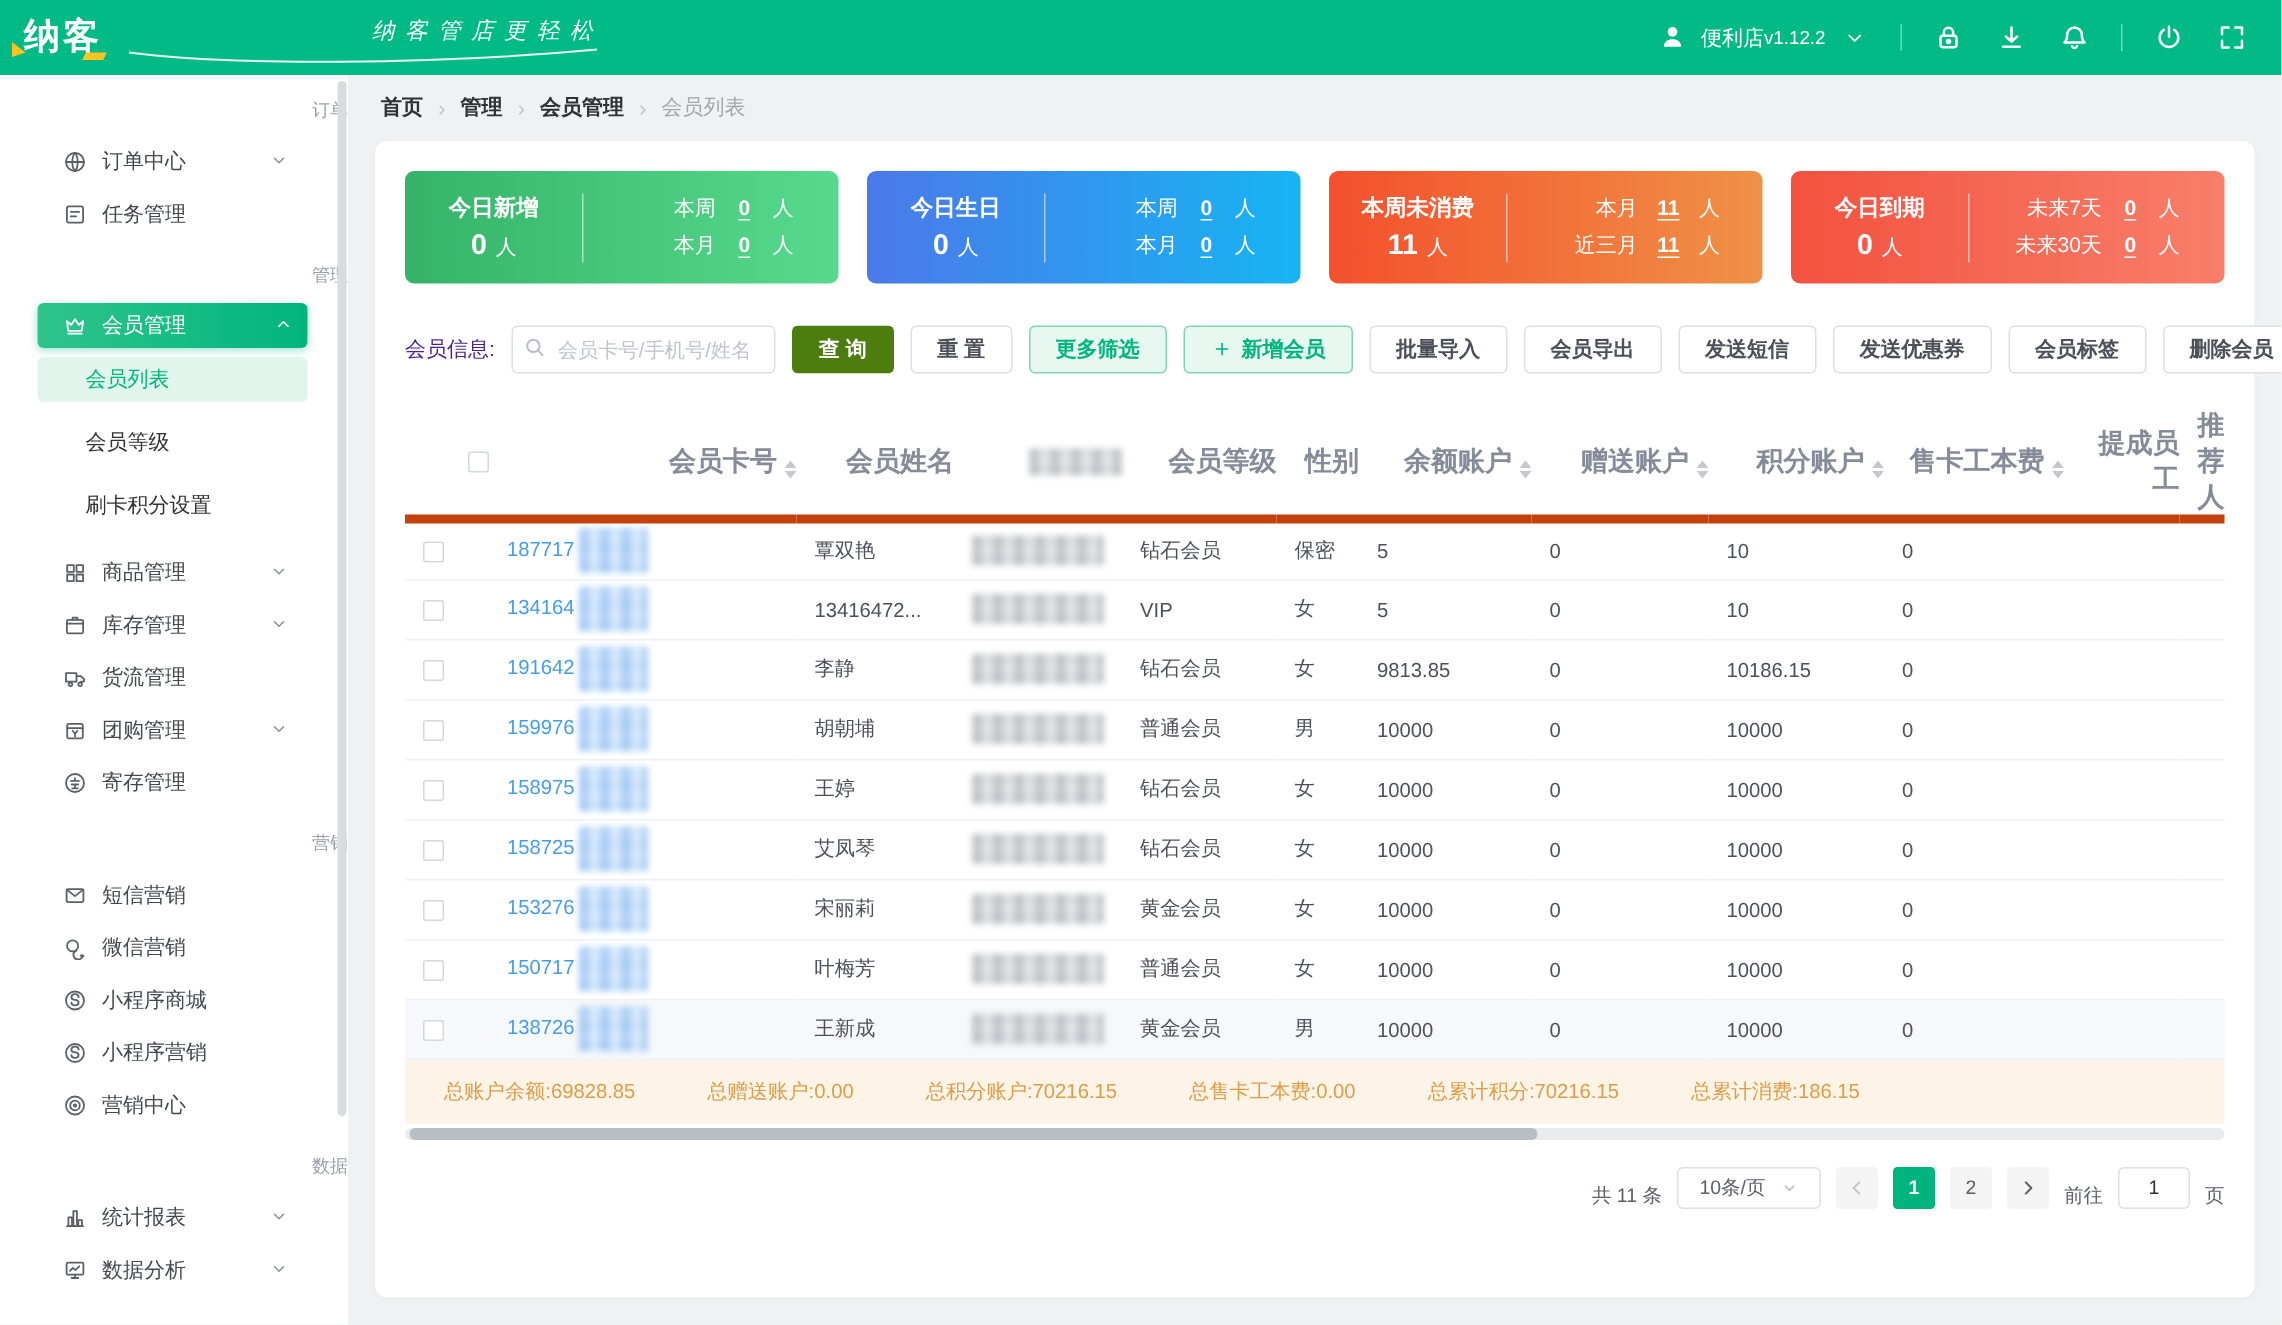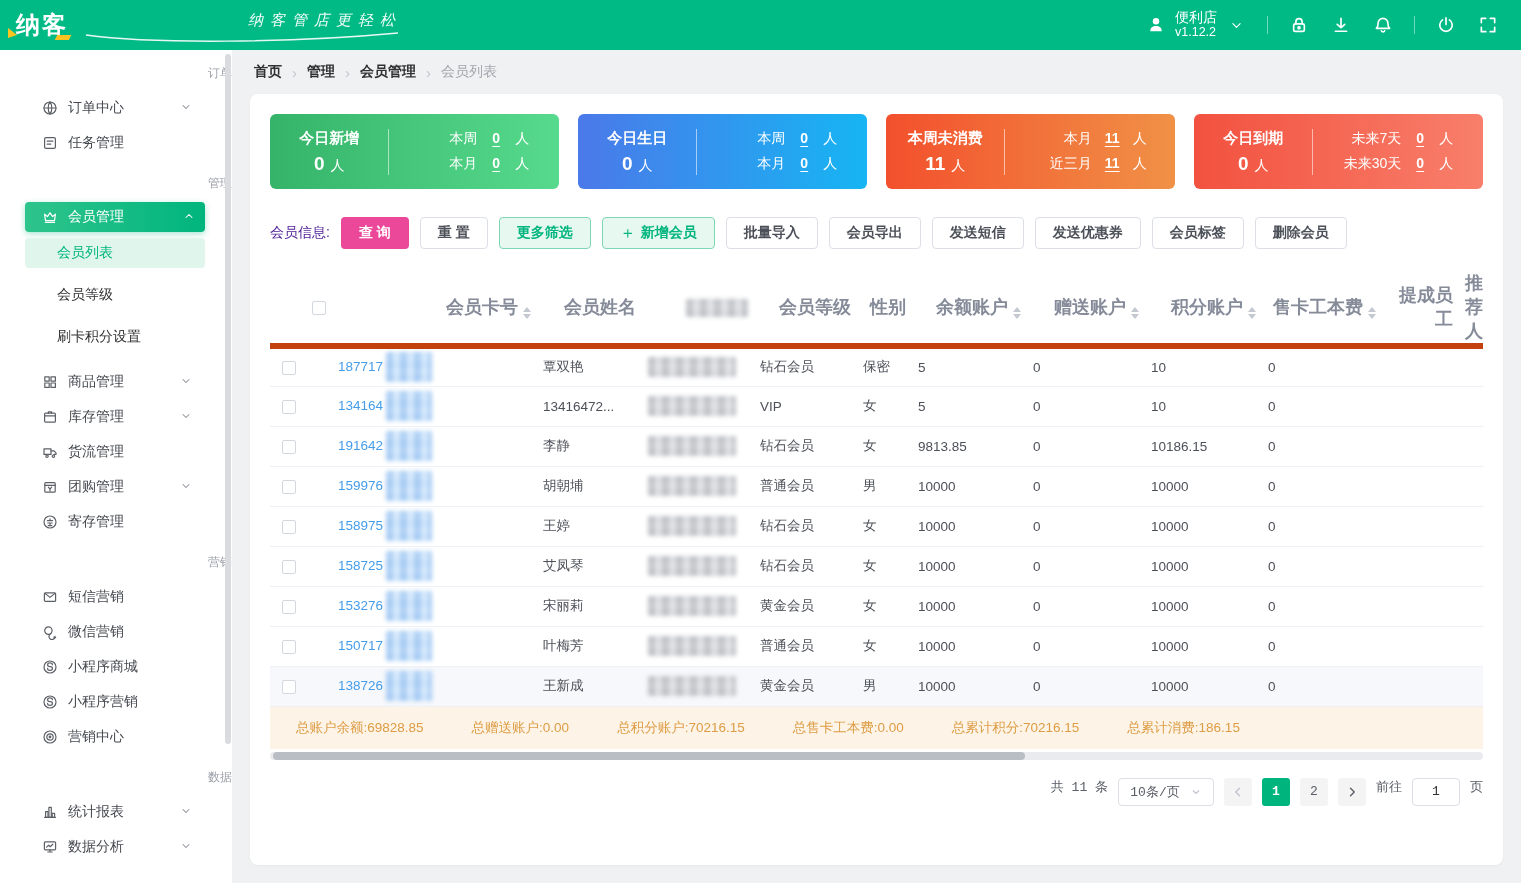--- a/index.html
+++ b/index.html
@@ -14,21 +14,21 @@
   .logo { position: relative; font-size: 24px; font-weight: bold; letter-spacing: 2px; line-height: 44px; }
   .logo .accent-a { position: absolute; left: -8px; bottom: 9px; width: 0; height: 0;
     border-left: 9px solid #ffc41f; border-top: 7px solid transparent; border-bottom: 3px solid transparent; }
   .logo .accent-b { position: absolute; right: -2px; bottom: 7px; width: 14px; height: 5px;
     background: #ffc41f; transform: skewX(-25deg); }
   .slogan-wrap { position: relative; padding-top: 8px; }
   .slogan { font-size: 15px; font-style: italic; letter-spacing: 7px; opacity: .96; text-align: right; }
   .swoosh { display: block; margin-top: 1px; }
   .top-right { display: flex; align-items: center; gap: 20px; }
   .account { display: flex; align-items: center; gap: 8px; cursor: pointer; }
-  .acct-text { display: flex; flex-direction: column; line-height: 15px; }
+  .acct-text { display: flex; flex-direction: row; line-height: 15px; }
   .store-name { font-size: 14px; }
   .version { font-size: 12.5px; }
   .v-div { width: 1px; height: 18px; background: rgba(255,255,255,.45); }
   .top-icon { display: inline-flex; width: 22px; height: 22px; align-items: center;
     justify-content: center; cursor: pointer; }
   .top-icon svg { stroke: #fff; fill: none; stroke-width: 1.5; stroke-linecap: round; stroke-linejoin: round; }
   .chev-sm svg { stroke: #fff; fill: none; stroke-width: 1.6; }
 
   
   .layout { display: flex; height: 833px; }
@@ -90,21 +90,21 @@
   .search-box { position: relative; width: 176px; flex: none; }
   .search-box input { width: 100%; height: 32px; border: 1px solid #dcdfe6; border-radius: 4px;
     padding: 0 8px 0 30px; font-size: 13.5px; color: #303133; outline: none;
     font-family: inherit; }
   .search-box input::placeholder { color: #bfc3cb; }
   .search-icon { position: absolute; left: 8px; top: 7px; }
   .search-icon svg { stroke: #b8bcc4; fill: none; stroke-width: 1.4; stroke-linecap: round; }
   .btn { height: 32px; padding: 0 17px; border-radius: 4px; font-size: 14px;
     display: inline-flex; align-items: center; justify-content: center; gap: 5px;
     cursor: pointer; white-space: nowrap; border: 1px solid transparent; font-family: inherit; }
-  .btn-primary { background: #ec4899; color: #fff; font-weight: bold; }
+  .btn-primary { background: #4d7c0f; color: #fff; font-weight: bold; }
   .btn-plain { background: #fff; border-color: #dcdfe6; color: #4c5058; font-weight: bold; }
   .btn-soft { background: #e7f8f1; border-color: #7fd6b4; color: #00b57d; font-weight: bold; }
   .plus-glyph { font-size: 16px; font-weight: normal; line-height: 1; }
 
   
   table { width: 100%; border-collapse: collapse; table-layout: fixed; margin-top: 22px; }
   th { height: 42px; font-size: 18px; color: #858b99; font-weight: bold;
     text-align: right; padding-left: 12px; border-bottom: 6px solid #c2410c; }
   td { height: 40px; font-size: 13.5px; color: #4c5058; padding-left: 12px;
     border-bottom: 1px solid #eef0f5; white-space: nowrap; overflow: hidden; }
@@ -129,22 +129,22 @@
 
   
   .summary { height: 42px; background: #fdf4e7; display: flex; align-items: center;
     gap: 48px; padding-left: 26px; font-size: 13.5px; color: #dd9c45; }
   .summary .s-item { white-space: nowrap; }
   .hscroll { position: relative; height: 8px; background: #e9ebee; border-radius: 4px; margin-top: 3px; }
   .hscroll .thumb { position: absolute; left: 3px; top: 0; height: 8px; width: 62%;
     background: #b9bdc4; border-radius: 4px; cursor: grab; }
 
   
-  .pager { margin-top: 18px; display: flex; align-items: flex-start; justify-content: flex-end;
-    gap: 10px; font-size: 13px; color: #5a5e66; font-family: Liberation Mono, monospace; }
+  .pager { margin-top: 18px; display: flex; align-items: flex-end; justify-content: flex-end;
+    gap: 10px; font-size: 13px; color: #5a5e66; }
   .page-size { position: relative; width: 96px; height: 28px; border: 1px solid #dcdfe6;
     border-radius: 4px; display: flex; align-items: center; justify-content: center;
     gap: 10px; cursor: pointer; color: #5a5e66; }
   .page-size svg { stroke: #c0c4cc; fill: none; stroke-width: 1.6; }
   .pg-btn { width: 28px; height: 28px; border-radius: 3px; background: #f4f4f5;
     display: inline-flex; align-items: center; justify-content: center; font-size: 13px;
     color: #5a5e66; cursor: pointer; }
   .pg-btn.active { background: #00b57d; color: #fff; font-weight: bold; }
   .pg-arrow svg { fill: none; stroke-width: 1.8; stroke-linecap: round; stroke-linejoin: round; }
   .pg-prev svg { stroke: #c0c4cc; }
@@ -489,20 +489,29 @@
                 <span class="mini-label">未来30天</span>
                 <span class="mini-val">0</span>
                 <span>人</span>
               </div>
           </div>
         </div>
       </div>
 
       <div class="toolbar">
         <span class="tb-label">会员信息:</span>
+        <div class="search-box">
+          <span class="search-icon">
+            <svg width="15" height="15" viewBox="0 0 16 16">
+                <circle cx="7" cy="7" r="4.4"></circle>
+                <path d="M10.4 10.4L13.6 13.6"></path>
+              </svg>
+          </span>
+          <input type="text" placeholder="会员卡号/手机号/姓名" style="">
+        </div>
         <button class="btn btn-primary">查 询</button>
         <button class="btn btn-plain">重 置</button>
         <button class="btn btn-soft">更多筛选</button>
         <button class="btn btn-soft">
           <span class="plus-glyph">＋</span>
           <span>新增会员</span>
         </button>
         <button class="btn btn-plain">批量导入</button>
         <button class="btn btn-plain">会员导出</button>
         <button class="btn btn-plain">发送短信</button>

